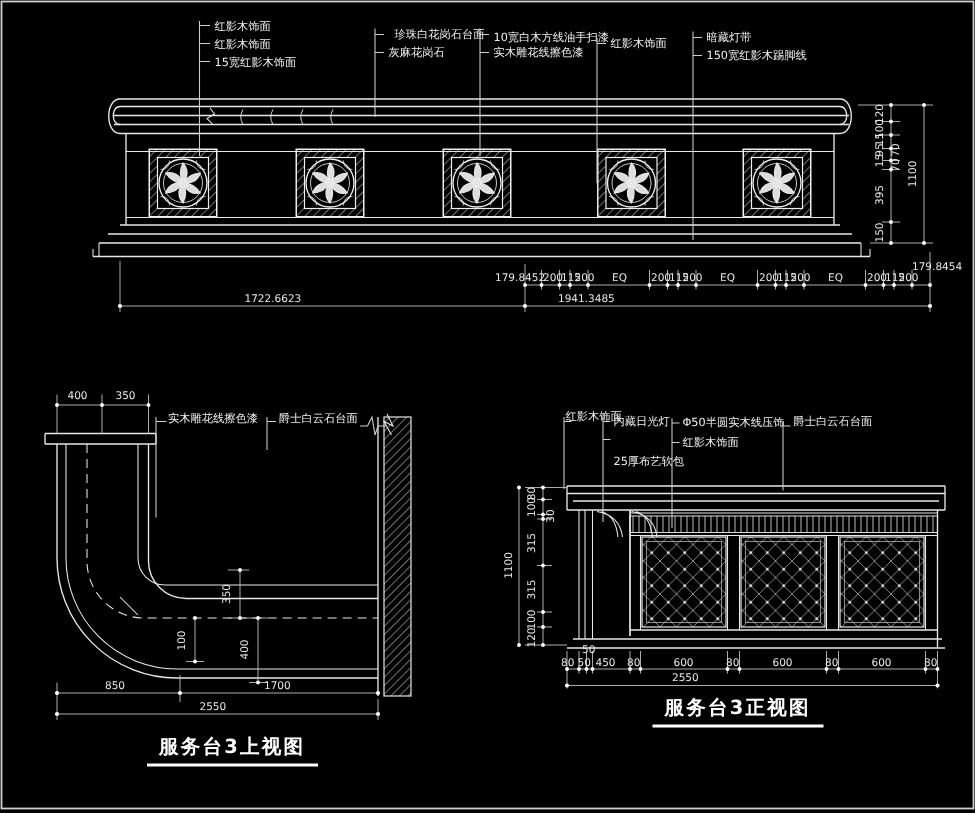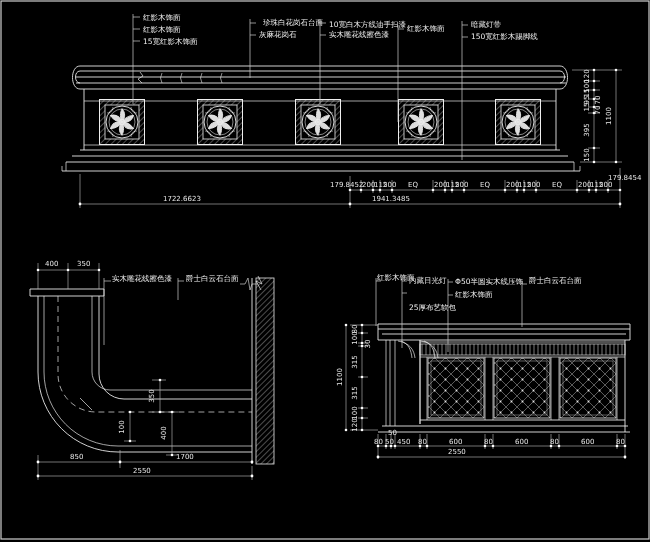--- a/index.html
+++ b/index.html
@@ -297,20 +297,21 @@
   <span class="lbl call" style="left:112px;top:275px">实木雕花线擦色漆</span>
   <span class="lbl call" style="left:186px;top:275px">爵士白云石台面</span>
   <span class="lbl" style="left:45px;top:261px">400</span>
   <span class="lbl" style="left:77px;top:261px">350</span>
   <span class="lbl v" style="left:152px;top:396px">350</span>
   <span class="lbl v" style="left:122px;top:427px">100</span>
   <span class="lbl v" style="left:164px;top:433px">400</span>
   <span class="lbl" style="left:70px;top:454px">850</span>
   <span class="lbl" style="left:176px;top:454px">1700</span>
   <span class="lbl" style="left:133px;top:468px">2550</span>
+  <div class="vtitle" style="left:98px;top:492px">服务台3上视图</div>
 
   <span class="lbl call" style="left:377px;top:274px">红影木饰面</span>
   <span class="lbl call" style="left:409px;top:277px">内藏日光灯</span>
   <span class="lbl call" style="left:409px;top:304px">25厚布艺软包</span>
   <span class="lbl call" style="left:455px;top:278px">Φ50半圆实木线压饰</span>
   <span class="lbl call" style="left:455px;top:291px">红影木饰面</span>
   <span class="lbl call" style="left:529px;top:277px">爵士白云石台面</span>
 
   <span class="lbl v" style="left:355px;top:329px">80</span>
   <span class="lbl v" style="left:355px;top:338px">100</span>
@@ -327,14 +328,15 @@
   <span class="lbl" style="left:397px;top:439px">450</span>
   <span class="lbl" style="left:418px;top:439px">80</span>
   <span class="lbl" style="left:449px;top:439px">600</span>
   <span class="lbl" style="left:484px;top:439px">80</span>
   <span class="lbl" style="left:515px;top:439px">600</span>
   <span class="lbl" style="left:550px;top:439px">80</span>
   <span class="lbl" style="left:581px;top:439px">600</span>
   <span class="lbl" style="left:616px;top:439px">80</span>
   <span class="lbl" style="left:448px;top:449px">2550</span>
 
+  <div class="vtitle" style="left:435px;top:466px">服务台3正视图</div>
 
 </div>
 
 </body></html>

